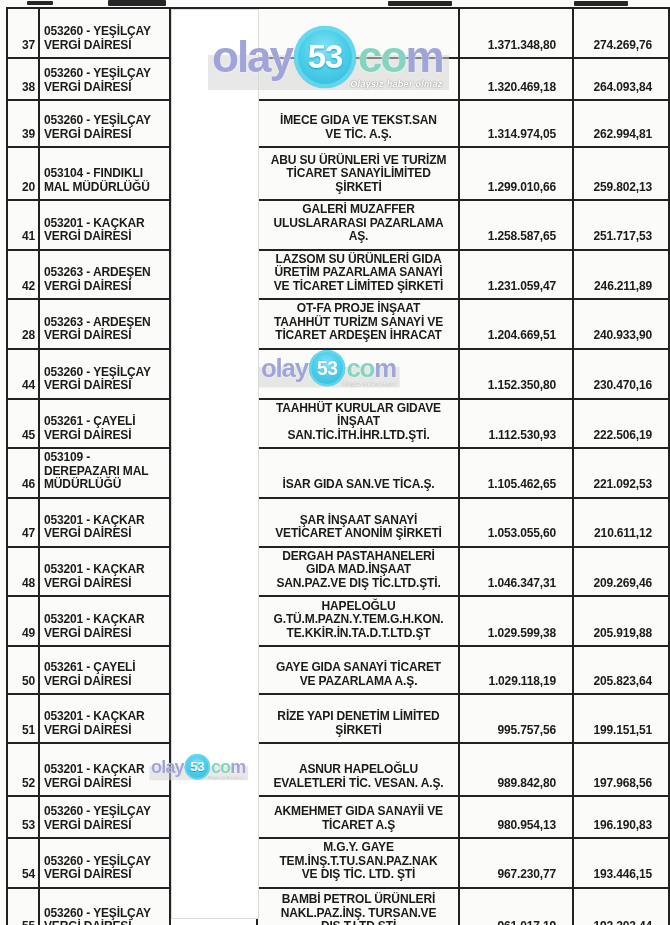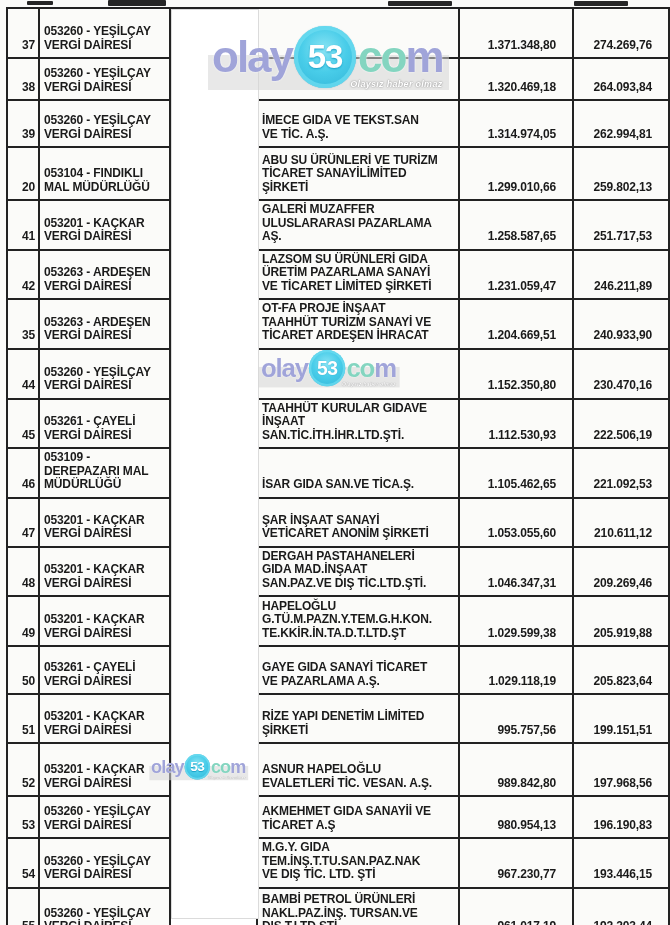--- a/index.html
+++ b/index.html
@@ -15,21 +15,21 @@
   td{
     border:2px solid #222;vertical-align:bottom;
     padding:2px 3px 5px 3px;
     font-size:12px;font-weight:700;line-height:13.5px;letter-spacing:-0.15px;
     white-space:pre-line;color:#1a1a1a;
   }
   td.no{text-align:right;padding-bottom:5px;}
   td.office{padding-left:4px;}
   td.mid{border-top:none;border-bottom:none;background:#ffffff;}
   tr:first-child td.mid{border-top:2px solid #222;}
-  td.company{padding-left:4px;}
+  td.company{padding-left:4px;text-align:center;}
   td.amt{text-align:right;padding-right:16px;white-space:nowrap;}
   
   .strip-outline{
     position:absolute;left:171px;top:9px;width:86px;height:908px;
     background:#ffffff;border:1px solid rgba(175,175,175,.45);
     z-index:2;pointer-events:none;
   }
   
   .frag{position:absolute;background:#262626;z-index:3;border-radius:1px;}
   
@@ -135,21 +135,21 @@
           <td class="office">053263 - ARDEŞEN
 VERGİ DAİRESİ</td>
           <td class="mid"></td>
           <td class="company">LAZSOM SU ÜRÜNLERİ GIDA
 ÜRETİM PAZARLAMA SANAYİ
 VE TİCARET LİMİTED ŞİRKETİ</td>
           <td class="amt">1.231.059,47</td>
           <td class="amt">246.211,89</td>
         </tr>
         <tr style="height: 49px;">
-          <td class="no">35</td>
+          <td class="no">28</td>
           <td class="office">053263 - ARDEŞEN
 VERGİ DAİRESİ</td>
           <td class="mid"></td>
           <td class="company">OT-FA PROJE İNŞAAT
 TAAHHÜT TURİZM SANAYİ VE
 TİCARET ARDEŞEN İHRACAT</td>
           <td class="amt">1.204.669,51</td>
           <td class="amt">240.933,90</td>
         </tr>
         <tr style="height: 50px;">
@@ -252,21 +252,21 @@
           <td class="company">AKMEHMET GIDA SANAYİİ VE
 TİCARET A.Ş</td>
           <td class="amt">980.954,13</td>
           <td class="amt">196.190,83</td>
         </tr>
         <tr style="height: 41px;">
           <td class="no">54</td>
           <td class="office">053260 - YEŞİLÇAY
 VERGİ DAİRESİ</td>
           <td class="mid"></td>
-          <td class="company">M.G.Y. GIDA
+          <td class="company">M.G.Y. GAYE
 TEM.İNŞ.T.TU.SAN.PAZ.NAK
 VE DIŞ TİC. LTD. ŞTİ</td>
           <td class="amt">967.230,77</td>
           <td class="amt">193.446,15</td>
         </tr>
         <tr style="height: 52px;">
           <td class="no">55</td>
           <td class="office">053260 - YEŞİLÇAY
 VERGİ DAİRESİ</td>
           <td class="mid"></td>

